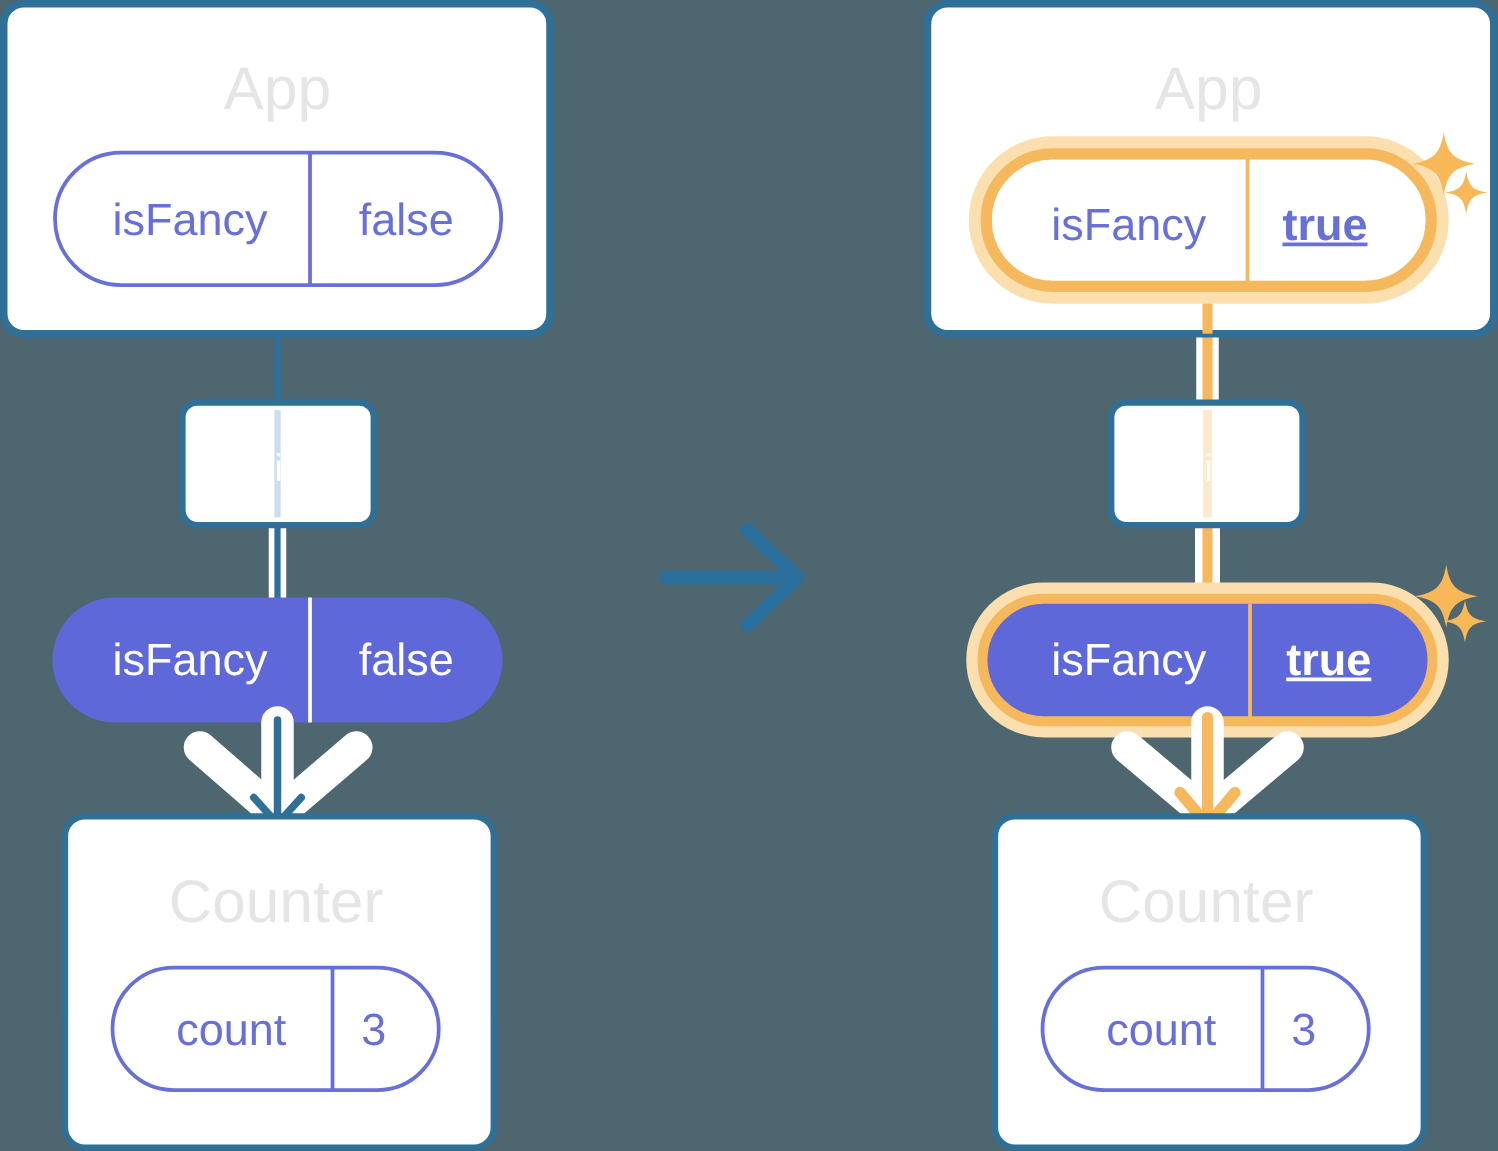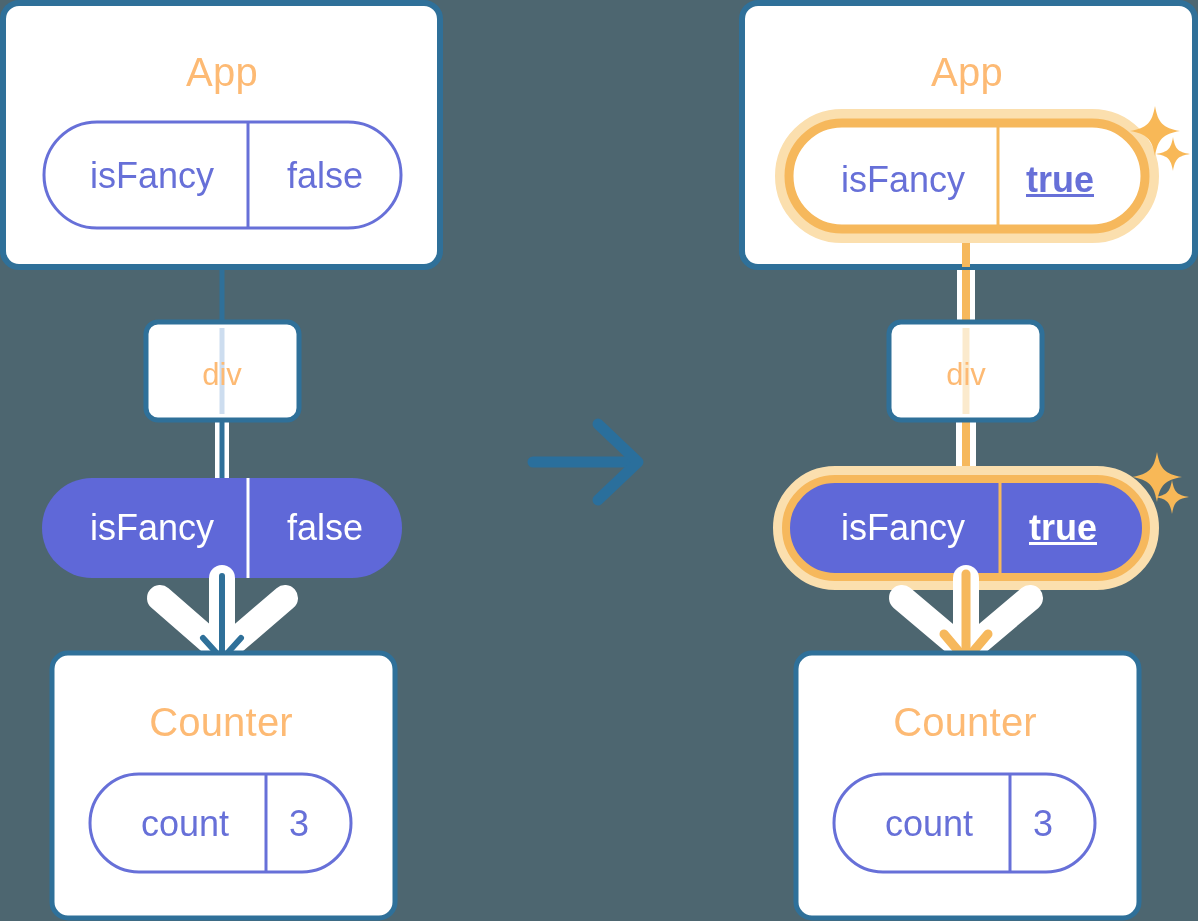--- a/index.html
+++ b/index.html
@@ -24,26 +24,26 @@
     top: 0; left: 0;
     width: 1198px;
     height: 921px;
   }
   .txt {
     position: absolute;
     white-space: nowrap;
     pointer-events: none;
   }
   .title-txt {
-    color: #fdba74;
-    font-size: 40px;
+    color: #e5e5e5;
+    font-size: 48px;
     letter-spacing: 0.2px;
   }
   .div-txt {
-    color: #fdba74;
+    color: #ffffff;
     font-size: 31px;
   }
   .pill-txt-outline {
     color: #6770d8;
     font-size: 36px;
   }
   .pill-txt-white {
     color: #ffffff;
     font-size: 36px;
   }

